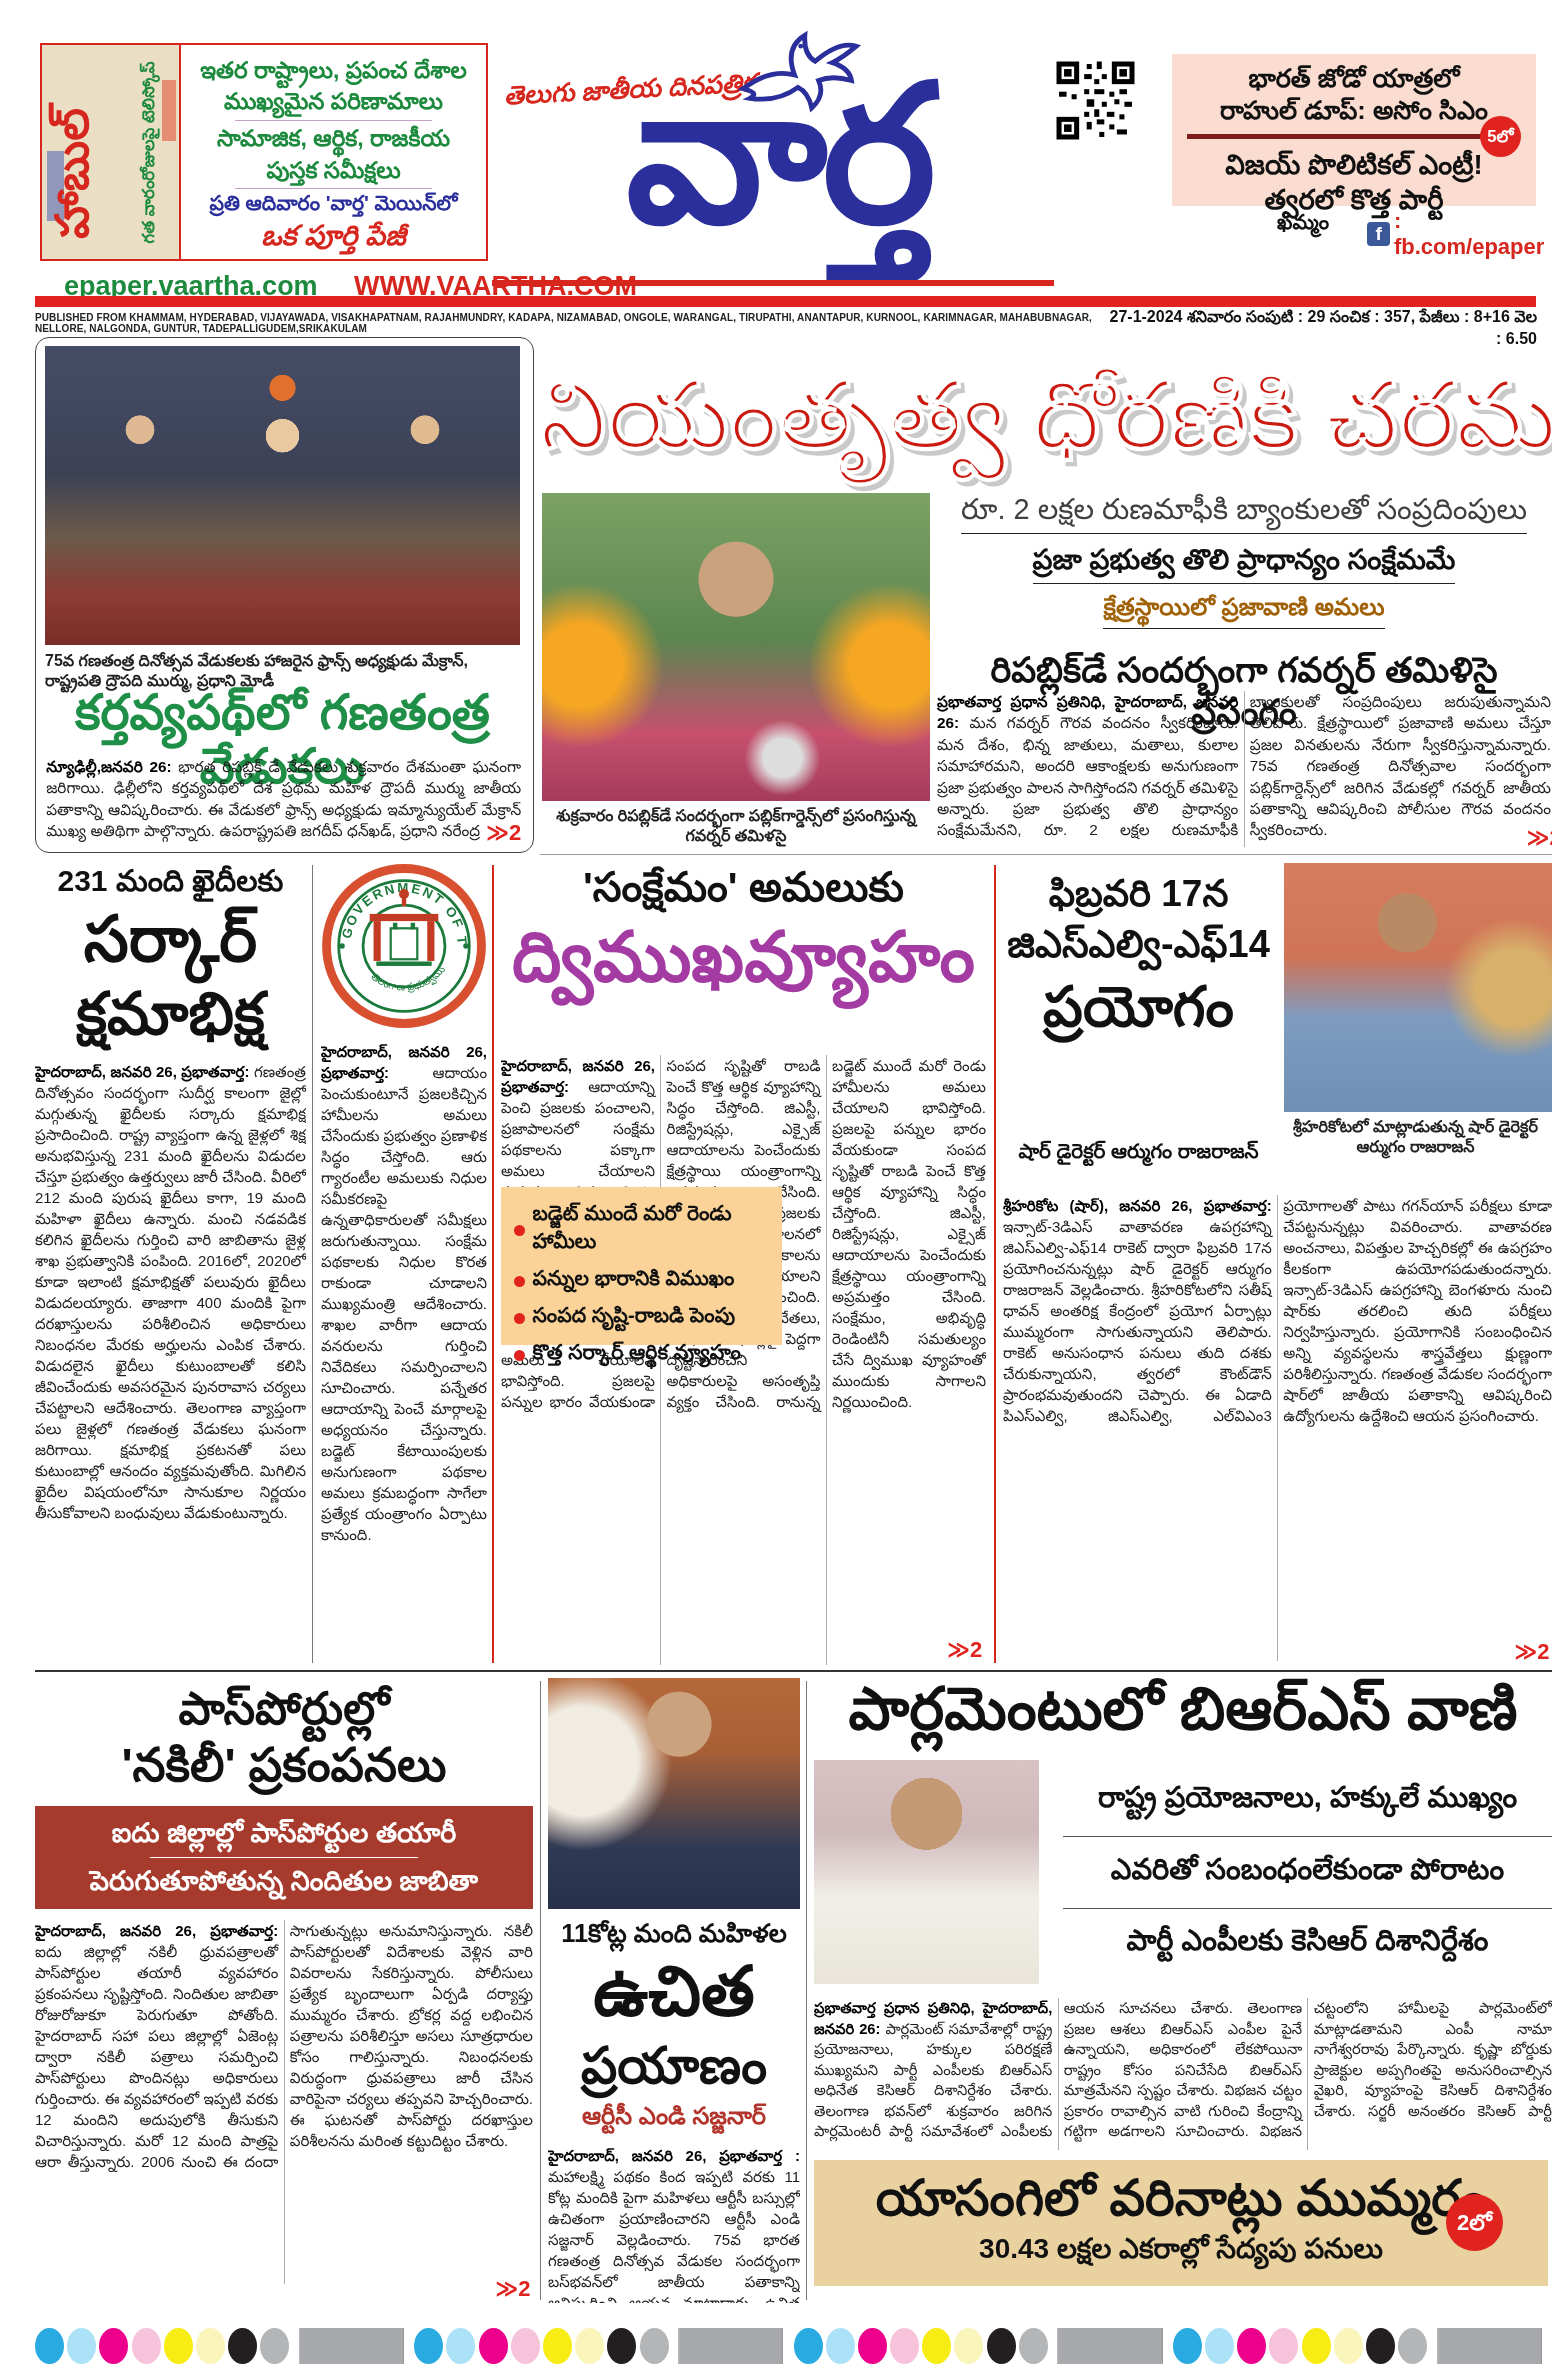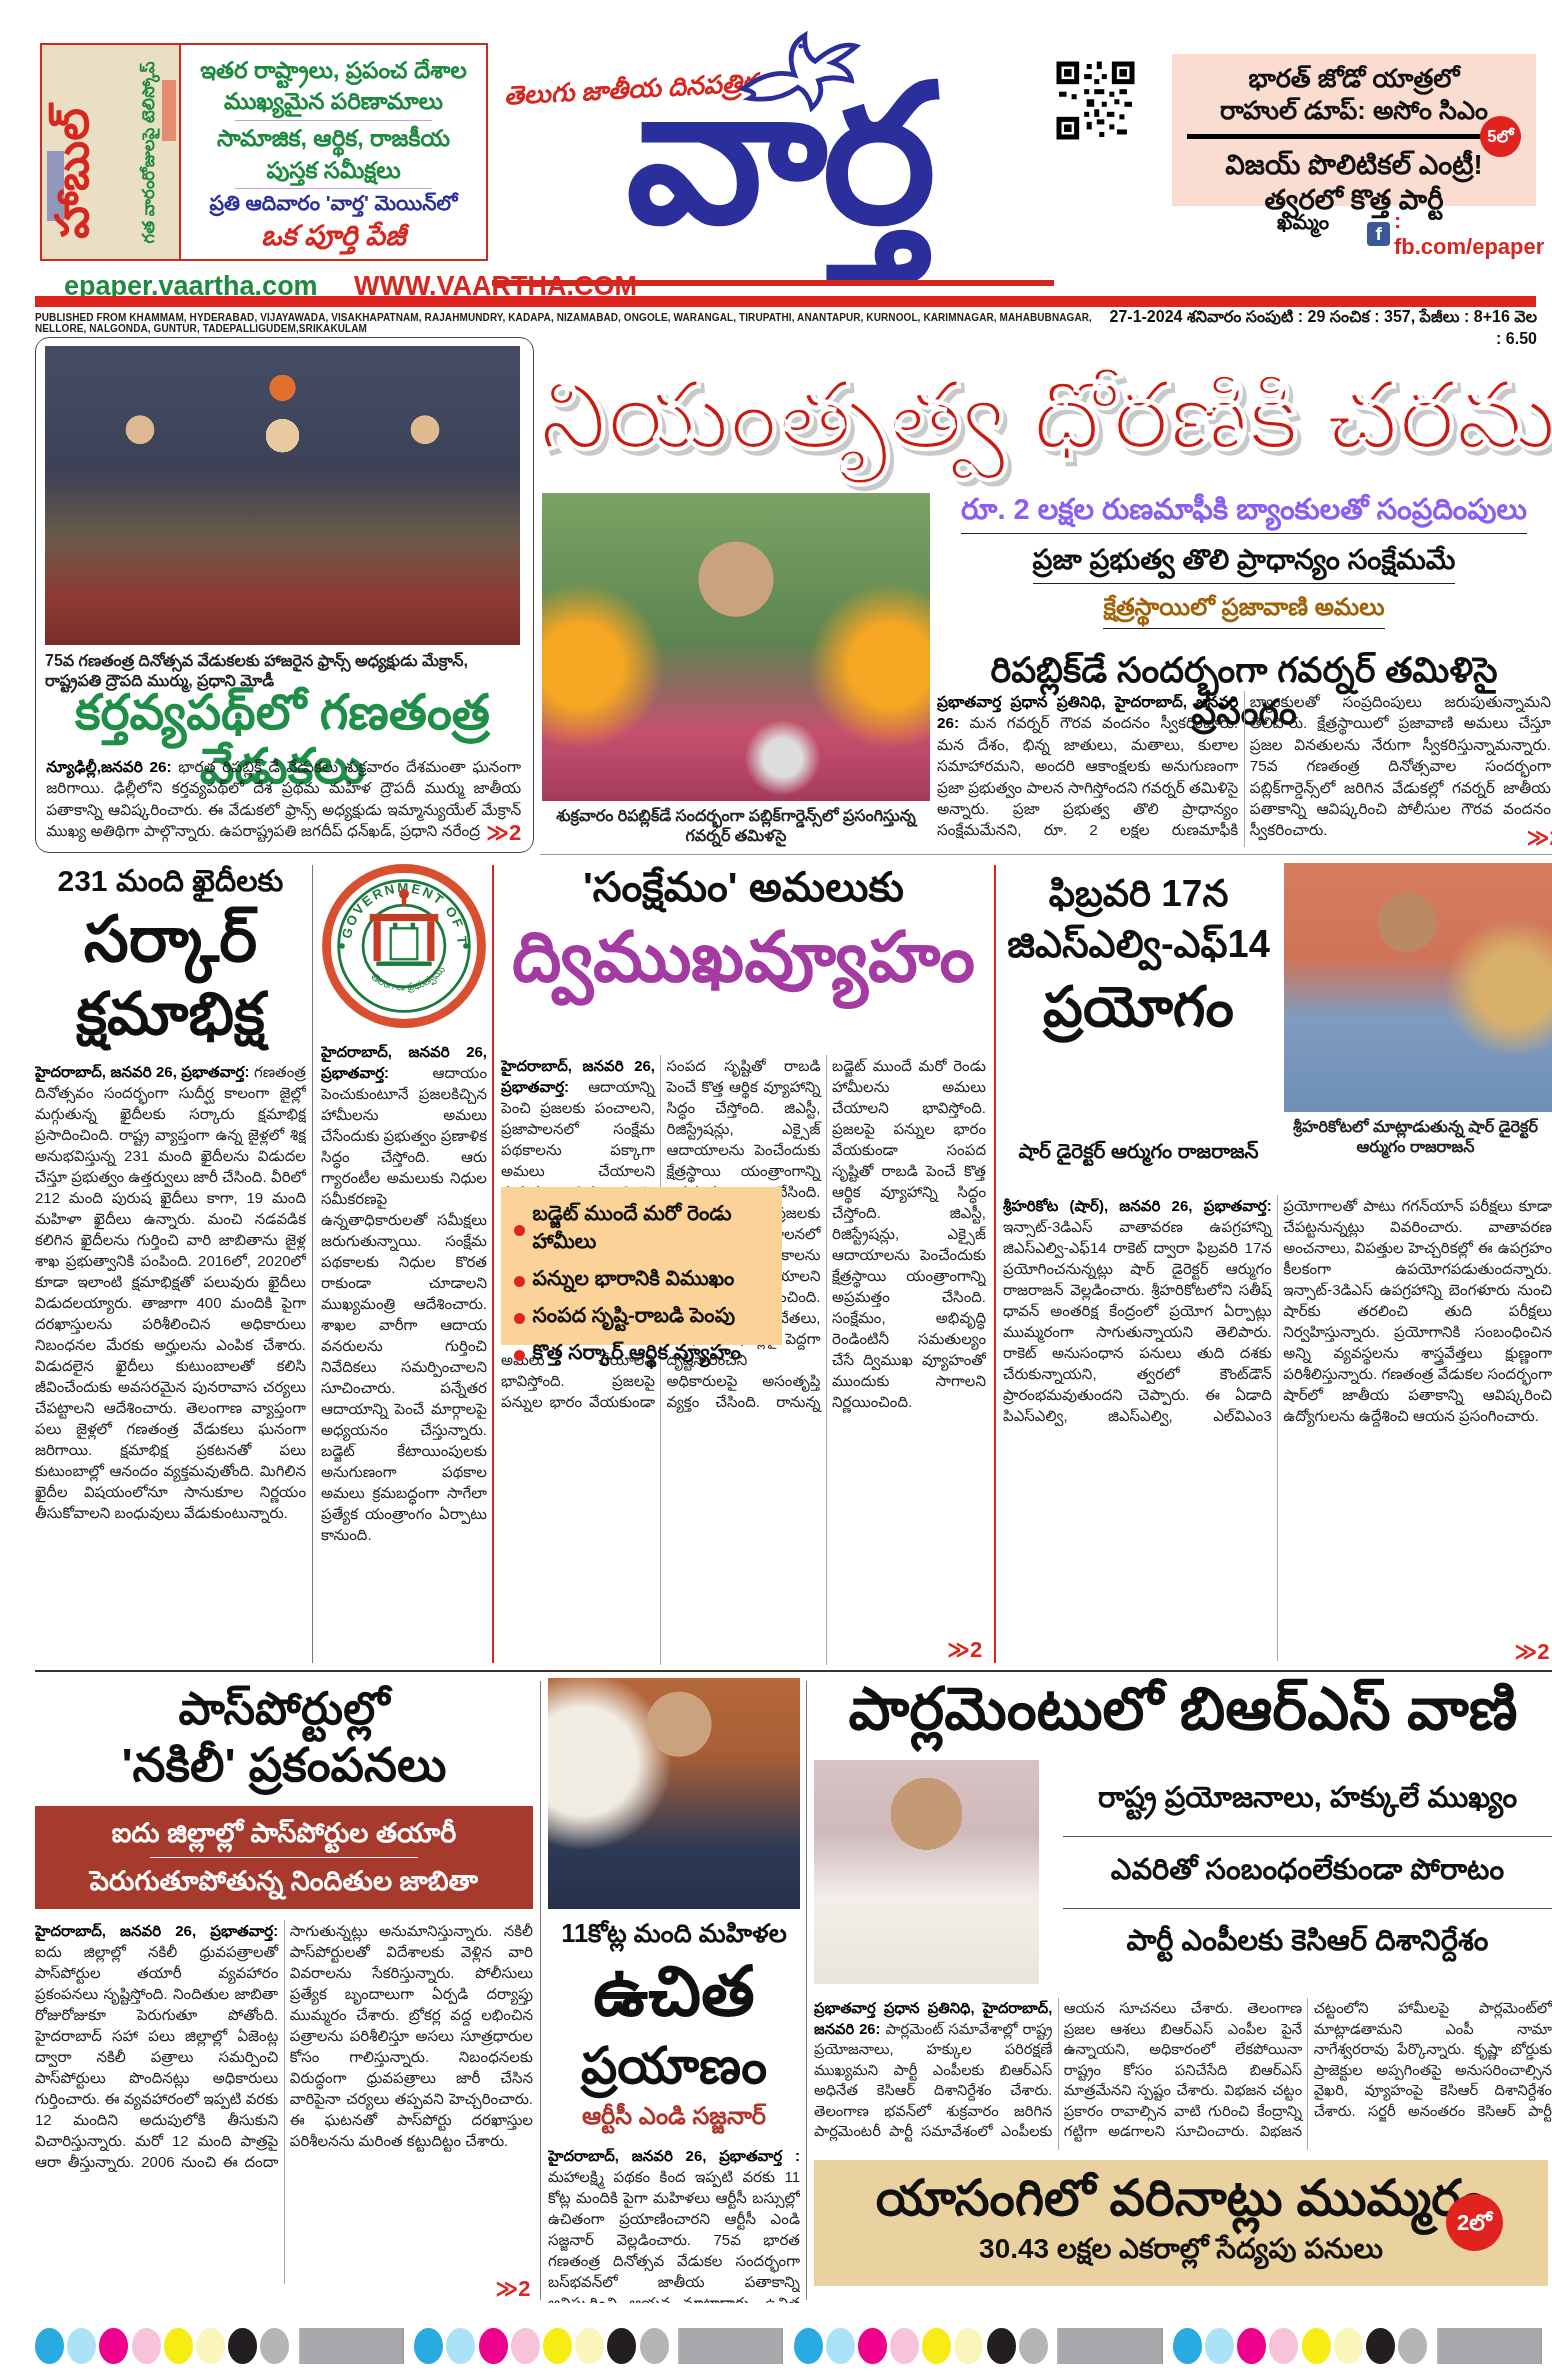--- a/index.html
+++ b/index.html
@@ -117,21 +117,21 @@
           <rect x="22" y="26" width="2" height="2"></rect>
         <rect x="25" y="28" width="4" height="2"></rect>
           <rect x="18" y="29" width="2" height="2"></rect>
       </g>
     </svg>
   </div>
 
   <div class="abs" style="left:1172px;top:54px;width:364px;height:152px;background:#fbdcd0;padding:9px 11.5px;text-align:center;box-sizing:border-box;">
     <div style="font-size:25.5px;font-weight:900;color:#111;line-height:1.25;">భారత్ జోడో యాత్రలో</div>
     <div style="font-size:25.5px;font-weight:900;color:#111;line-height:1.25;">రాహుల్ డూప్: అసోం సిఎం</div>
-    <div style="position:relative;height:4.5px;background:#000000;margin:7.7px 25.5px 7.7px 3.8px;">
+    <div style="position:relative;height:4.5px;background:#7f1d1d;margin:7.7px 25.5px 7.7px 3.8px;">
       <div style="position:absolute;right:-22px;top:-18px;width:41px;height:41px;border-radius:50%;background:#e0231e;color:#fff;font-size:16.6px;font-weight:900;line-height:41px;text-align:center;">5లో</div>
     </div>
     <div style="font-size:27.5px;font-weight:900;color:#111;line-height:1.3;">విజయ్ పొలిటికల్ ఎంట్రీ!</div>
     <div style="font-size:27.5px;font-weight:900;color:#111;line-height:1.3;">త్వరలో కొత్త పార్టీ</div>
   </div>
 
   <div class="abs" style="left:1277px;top:211px;font-size:20.4px;font-weight:bold;color:#111;">ఖమ్మం</div>
   <div class="abs" style="left:1367px;top:208px;display:flex;align-items:center;">
     <span style="display:inline-block;width:24px;height:24px;background:#3b5998;color:#fff;font-weight:900;font-size:19px;text-align:center;line-height:24px;border-radius:3.8px;">f</span>
     <span style="font-size:22px;font-weight:900;color:#d6261d;margin-left:3.8px;">: fb.com/epaper</span>
@@ -152,21 +152,21 @@
     </div>
   </div>
 
   <div class="abs c" style="left:540px;top:350px;width:1012px;height:134px;font-size:95px;font-weight:900;color:#cb1a10;line-height:131px;
               -webkit-text-stroke:1.3px #fff;text-shadow:4.5px 4.5px 0 #c9c9c9;letter-spacing:0.6px;white-space:nowrap;">నియంతృత్వ ధోరణికి చరమగీతం</div>
 
   <div class="abs photo photo-tamilisai" style="left:542px;top:493px;width:388px;height:308px;"></div>
   <div class="abs cap c" style="left:542px;top:806px;width:388px;">శుక్రవారం రిపబ్లిక్‌డే సందర్భంగా పబ్లిక్‌గార్డెన్స్‌లో ప్రసంగిస్తున్న గవర్నర్ తమిళసై</div>
 
   <div class="abs" style="left:937px;top:492px;width:614px;">
-    <div class="c" style="font-size:29px;font-weight:700;color:#8b5cf6;line-height:1.2;margin-bottom:9px;">
+    <div class="c" style="font-size:29px;font-weight:400;color:#404040;line-height:1.2;margin-bottom:9px;">
       <span class="sub-underline">రూ. 2 లక్షల రుణమాఫీకి బ్యాంకులతో సంప్రదింపులు</span>
     </div>
     <div class="c" style="font-size:28px;font-weight:700;color:#111;line-height:1.2;margin-bottom:9px;">
       <span class="sub-underline">ప్రజా ప్రభుత్వ తొలి ప్రాధాన్యం సంక్షేమమే</span>
     </div>
     <div class="c" style="font-size:24px;font-weight:700;color:#a16207;line-height:1.2;margin-bottom:20px;">
       <span class="sub-underline">క్షేత్రస్థాయిలో ప్రజావాణి అమలు</span>
     </div>
     <div class="c" style="font-size:35px;font-weight:700;color:#111;line-height:1.2;margin-bottom:10.2px;">రిపబ్లిక్‌డే సందర్భంగా గవర్నర్ తమిళిసై ప్రసంగం</div>
   </div>

